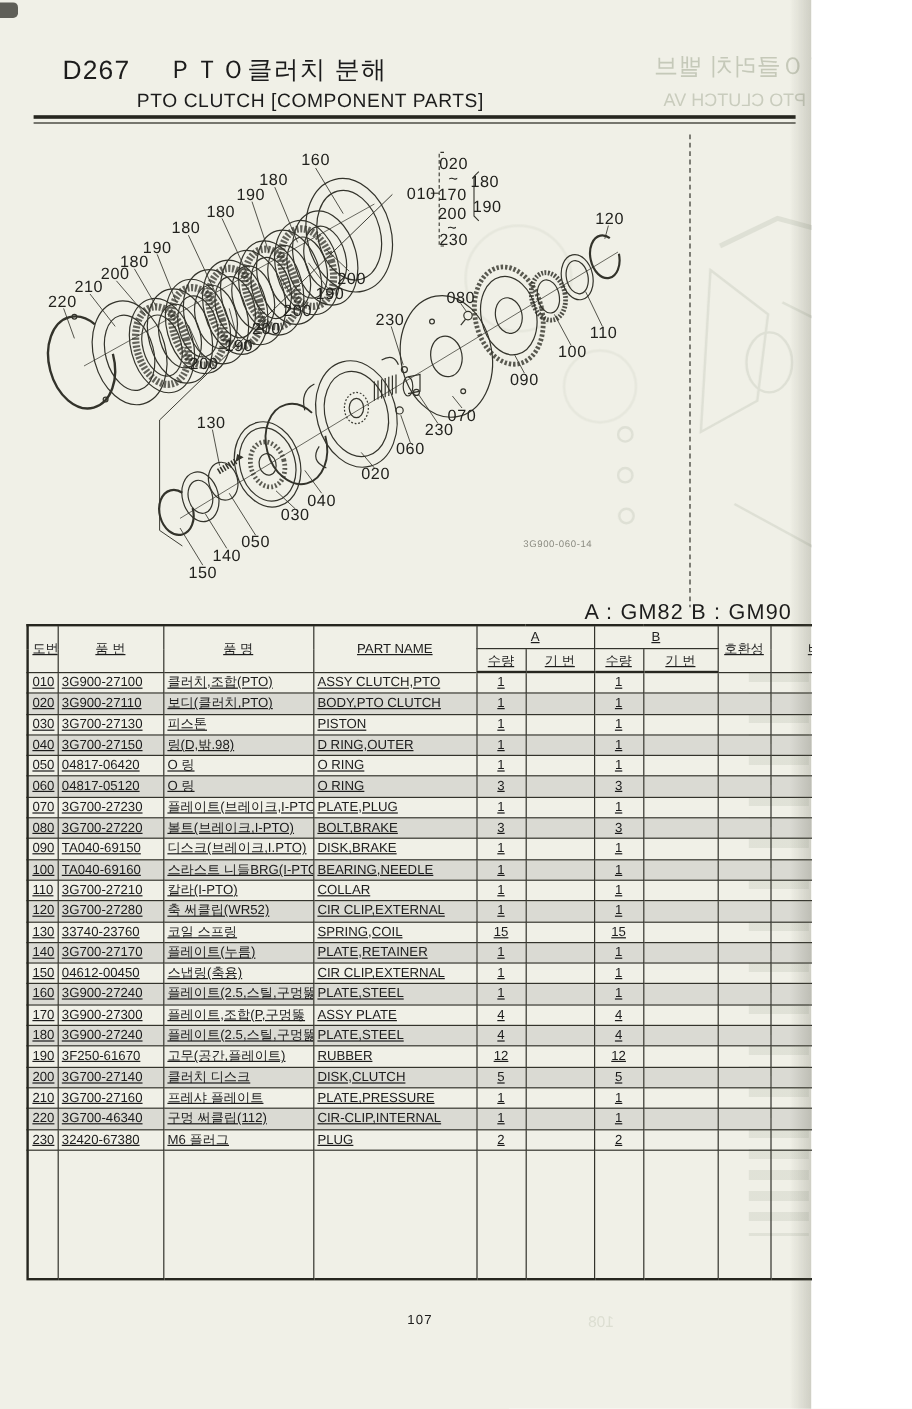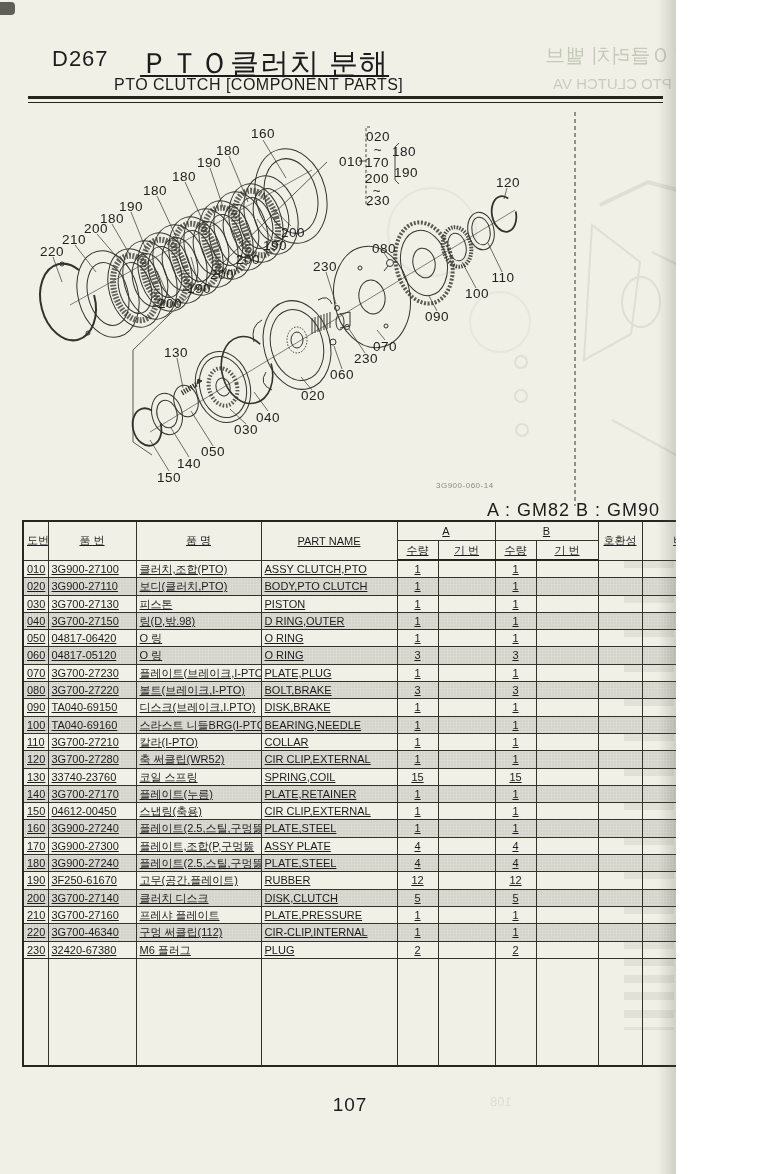--- a/index.html
+++ b/index.html
@@ -11,55 +11,55 @@
   }
   .page::after{ 
     content:""; position:absolute; top:0; right:0; width:18px; height:100%;
     background:linear-gradient(to right, rgba(0,0,0,0), rgba(90,90,75,.22));
     pointer-events:none;
   }
   .corner-mark{ position:absolute; left:0; top:2px; width:15px; height:13px;
     background:#45453e; border-radius:0 4px 4px 0; opacity:.85;}
   
   .doc-code{ position:absolute; left:52px; top:46px; font-size:22px; letter-spacing:1px;}
-  .title-ko{ position:absolute; left:140px; top:44px; font-size:29px; letter-spacing:1px;text-decoration:underline;}
+  .title-ko{ position:absolute; left:140px; top:44px; font-size:21px; letter-spacing:1px;}
   .title-en{ position:absolute; left:114px; top:76px; font-size:16px; letter-spacing:.5px;text-align:right;}
   .title-rule{ position:absolute; left:28px; right:13px; top:96px; height:3px;
     border-top:3px solid #26261f; border-bottom:1px solid #26261f;}
   
   .ghost{ color:#aab09c; transform:scaleX(-1); filter:blur(.4px); position:absolute; white-space:nowrap;}
   .ghost-code-line{ left:545px; top:42px; font-size:20px; opacity:.6;}
   .ghost-sub-line{ left:553px; top:75px; font-size:15px; opacity:.55;}
   .ghost-pagenum{ left:490px; top:1094px; font-size:13px; opacity:.28;}
   .ghost-strip{ position:absolute; right:2px; top:560px; width:50px; height:470px; opacity:.12;
     background:repeating-linear-gradient(to bottom,#6e7a64 0 8px, transparent 8px 17.3px); }
   
   svg.diagram{ position:absolute; left:0; top:100px; }
   .callout-layer{ position:absolute; left:0; top:0; width:760px; height:1174px; pointer-events:none;}
   .callout{ position:absolute; transform:translate(-50%,-50%); font-size:13.5px; color:#22221e;
     letter-spacing:.5px; white-space:nowrap;}
-  .fig-code{ position:absolute; left:436px; top:449px; font-size:8px; color:#8a8a80; letter-spacing:.5px;margin-top:32px;}
+  .fig-code{ position:absolute; left:436px; top:449px; font-size:8px; color:#8a8a80; letter-spacing:.5px;}
   .variant-note{ position:absolute; left:487px; top:500px; font-size:18px; letter-spacing:1px;}
   
   table.parts{ position:absolute; left:22px; top:520px; border-collapse:collapse;
     border:2px solid #26261f; table-layout:fixed; width:707px; background:transparent;text-decoration:underline;}
   table.parts th, table.parts td{ border:1px solid #33332c; font-weight:normal;
     font-size:11px; padding:0 3px; white-space:nowrap; overflow:hidden; }
   table.parts thead th{ text-align:center; height:18px; }
   table.parts thead tr:last-child th{ border-bottom:2px solid #26261f;margin-top:36px;}
   table.parts tbody td{ height:16.3px; line-height:16.3px;}
   table.parts td.c{ text-align:center;}
   table.parts tr.shaded td{ background-color:#dadad3;
     background-image:radial-gradient(#bcbcb4 22%, rgba(0,0,0,0) 23%);
     background-size:3px 3px;}
   table.parts tfoot td{ height:106px; border-bottom:2px solid #26261f;}
   
   .legend{ position:absolute; left:0; top:1066px; width:760px; text-align:center; font-size:11.5px;}
   .legend span{ margin:0 13px; letter-spacing:.5px;}
-  .page-number{ position:absolute; left:0; top:1094px; width:700px; text-align:center; font-size:19px; letter-spacing:1px;}
+  .page-number{ position:absolute; left:0; top:1094px; width:700px; text-align:center; font-size:11px; letter-spacing:1px;}
 </style>
 </head>
 <body>
 
 <div class="page">
 
   <div class="corner-mark"></div>
 
   <div class="doc-code">D267</div>
   <div class="title-ko">ＰＴＯ클러치 분해</div>

